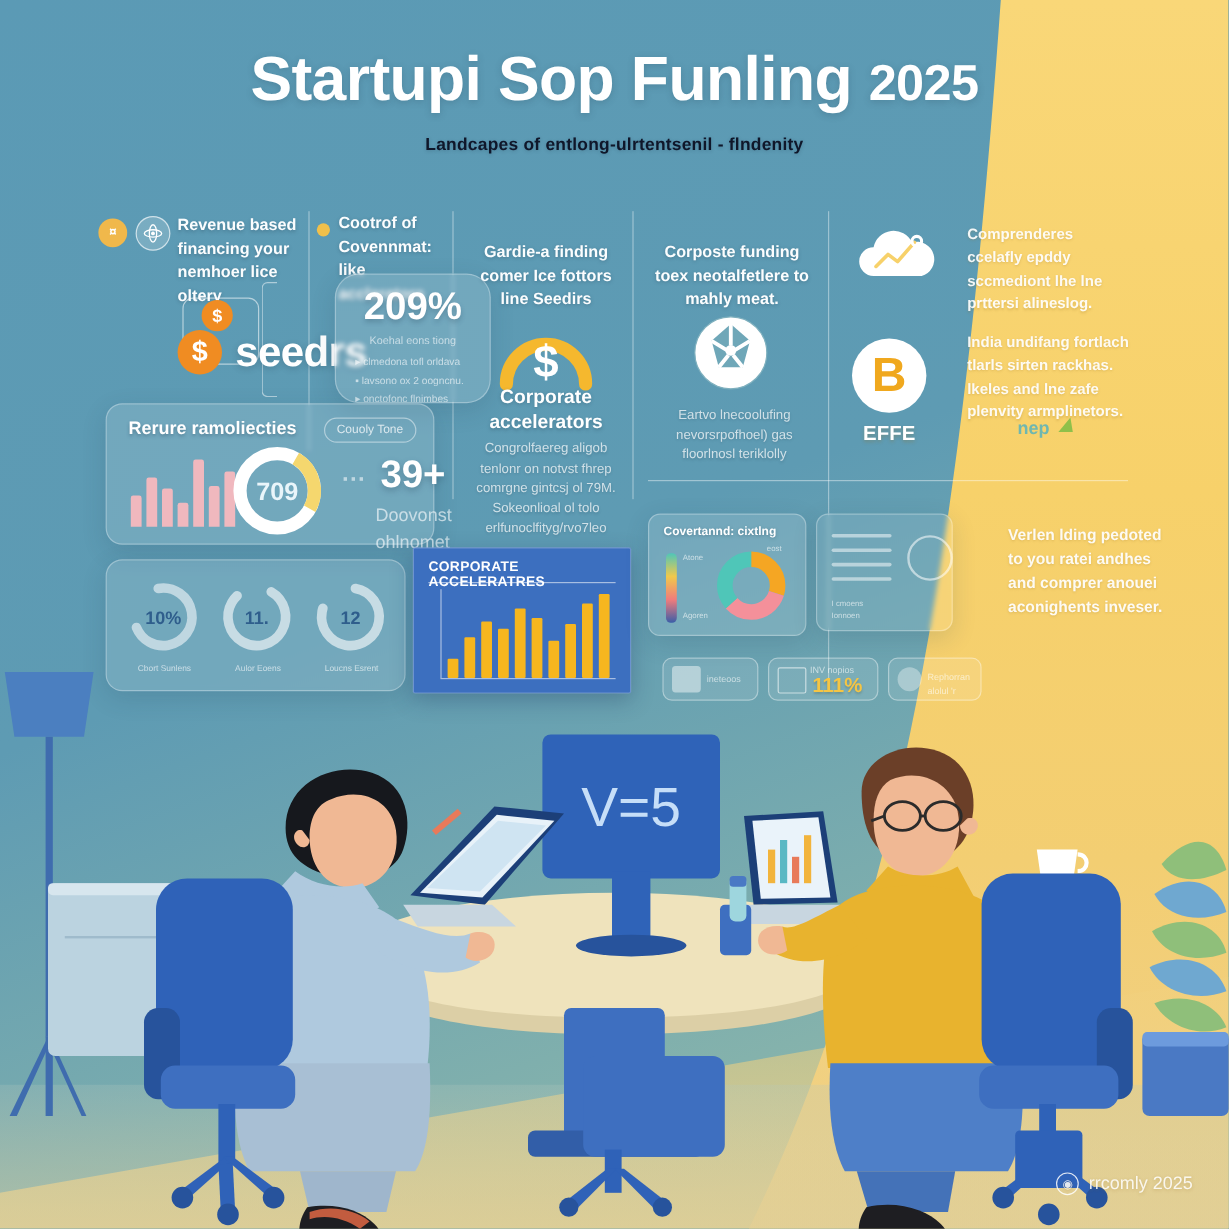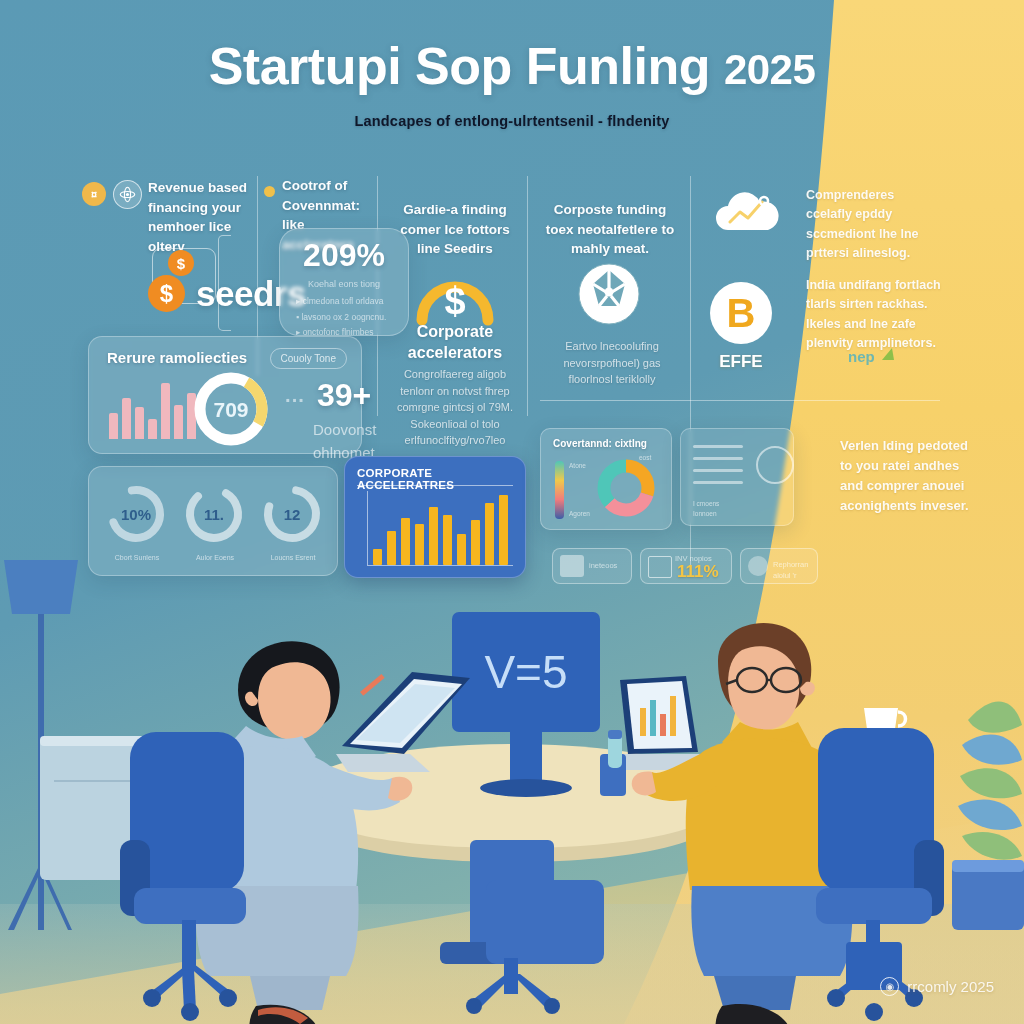--- a/index.html
+++ b/index.html
@@ -58,21 +58,21 @@
 
   .bigstat{position:absolute;color:#ffffff;font-weight:bold;font-size:38px;
     text-shadow:0 2px 5px rgba(40,70,90,.35);}
   .ministat{position:absolute;color:rgba(255,255,255,.62);font-size:15px;line-height:1.5;}
 
   
   .barwrap{position:absolute;display:flex;align-items:flex-end;gap:4px;}
   .bar{border-radius:2px 2px 0 0;}
 
   
-  .capanel{position:absolute;border-radius:14px;background:#3C6FBF;
+  .capanel{position:absolute;border-radius:2px;background:#3C6FBF;
     box-shadow:0 6px 18px rgba(25,50,90,.3);border:1px solid rgba(255,255,255,.25);}
   .catitle{position:absolute;color:#fff;font-weight:bold;font-size:11.5px;letter-spacing:.3px;}
   .caaxis{position:absolute;background:rgba(255,255,255,.55);}
   .cabars{position:absolute;display:flex;align-items:flex-end;gap:5px;}
   .cabar{background:#F6B61F;border-radius:1px;}
 
   
   .tile{position:absolute;border:1px solid rgba(255,255,255,.38);border-radius:8px;
     background:rgba(255,255,255,.10);}
   .tiletext{position:absolute;color:rgba(255,255,255,.6);font-size:7.5px;line-height:1.4;}

